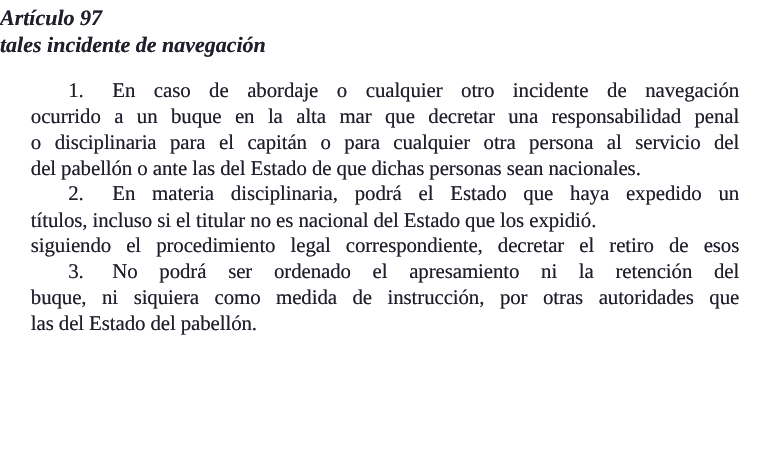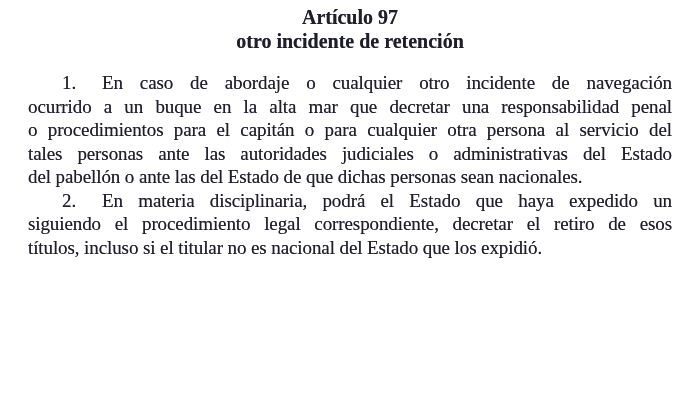--- a/index.html
+++ b/index.html
@@ -12,22 +12,22 @@
     width: 700px;
     height: 413px;
     background: #ffffff;
     overflow: hidden;
     font-family: "Liberation Serif", "DejaVu Serif", serif;
     color: #1f1f2b;
     text-shadow: 0 0 0.6px rgba(25, 25, 50, 0.65);
   }
   .heading {
     padding-top: 6px;
-    text-align: center;
     font-weight: bold;
+    font-style: italic;
     font-size: 20px;
     line-height: 23.5px;
   }
   .heading .h-line {
     display: block;
   }
   .body-text {
     margin: 18px 28px 0 28px;
     width: 644px;
     font-size: 19px;
@@ -58,34 +58,38 @@
     display: inline;
   }
 </style>
 </head>
 <body>
 
 <div class="page">
 
   <div class="heading">
     <span class="h-line">Artículo 97</span>
-    <span class="h-line">otro incidente de retención</span>
+    <span class="h-line">tales incidente de navegación</span>
   </div>
 
   <div class="body-text">
 
     <div class="paragraph">
       <div class="para-line first"><span class="num">1.</span><span class="tab-gap"></span><span>En caso de abordaje o cualquier otro incidente de navegación</span></div>
       <div class="para-line">ocurrido a un buque en la alta mar que decretar una responsabilidad penal</div>
-      <div class="para-line">o procedimientos para el capitán o para cualquier otra persona al servicio del</div>
-      <div class="para-line">tales personas ante las autoridades judiciales o administrativas del Estado</div>
+      <div class="para-line">o disciplinaria para el capitán o para cualquier otra persona al servicio del</div>
       <div class="para-line last">del pabellón o ante las del Estado de que dichas personas sean nacionales.</div>
     </div>
 
     <div class="paragraph">
       <div class="para-line first"><span class="num">2.</span><span class="tab-gap"></span><span>En materia disciplinaria, podrá el Estado que haya expedido un</span></div>
+      <div class="para-line last">títulos, incluso si el titular no es nacional del Estado que los expidió.</div>
       <div class="para-line">siguiendo el procedimiento legal correspondiente, decretar el retiro de esos</div>
-      <div class="para-line last">títulos, incluso si el titular no es nacional del Estado que los expidió.</div>
     </div>
 
+    <div class="paragraph">
+      <div class="para-line first"><span class="num">3.</span><span class="tab-gap"></span><span>No podrá ser ordenado el apresamiento ni la retención del</span></div>
+      <div class="para-line">buque, ni siquiera como medida de instrucción, por otras autoridades que</div>
+      <div class="para-line last">las del Estado del pabellón.</div>
+    </div>
 
   </div>
 </div>
 
 </body></html>

